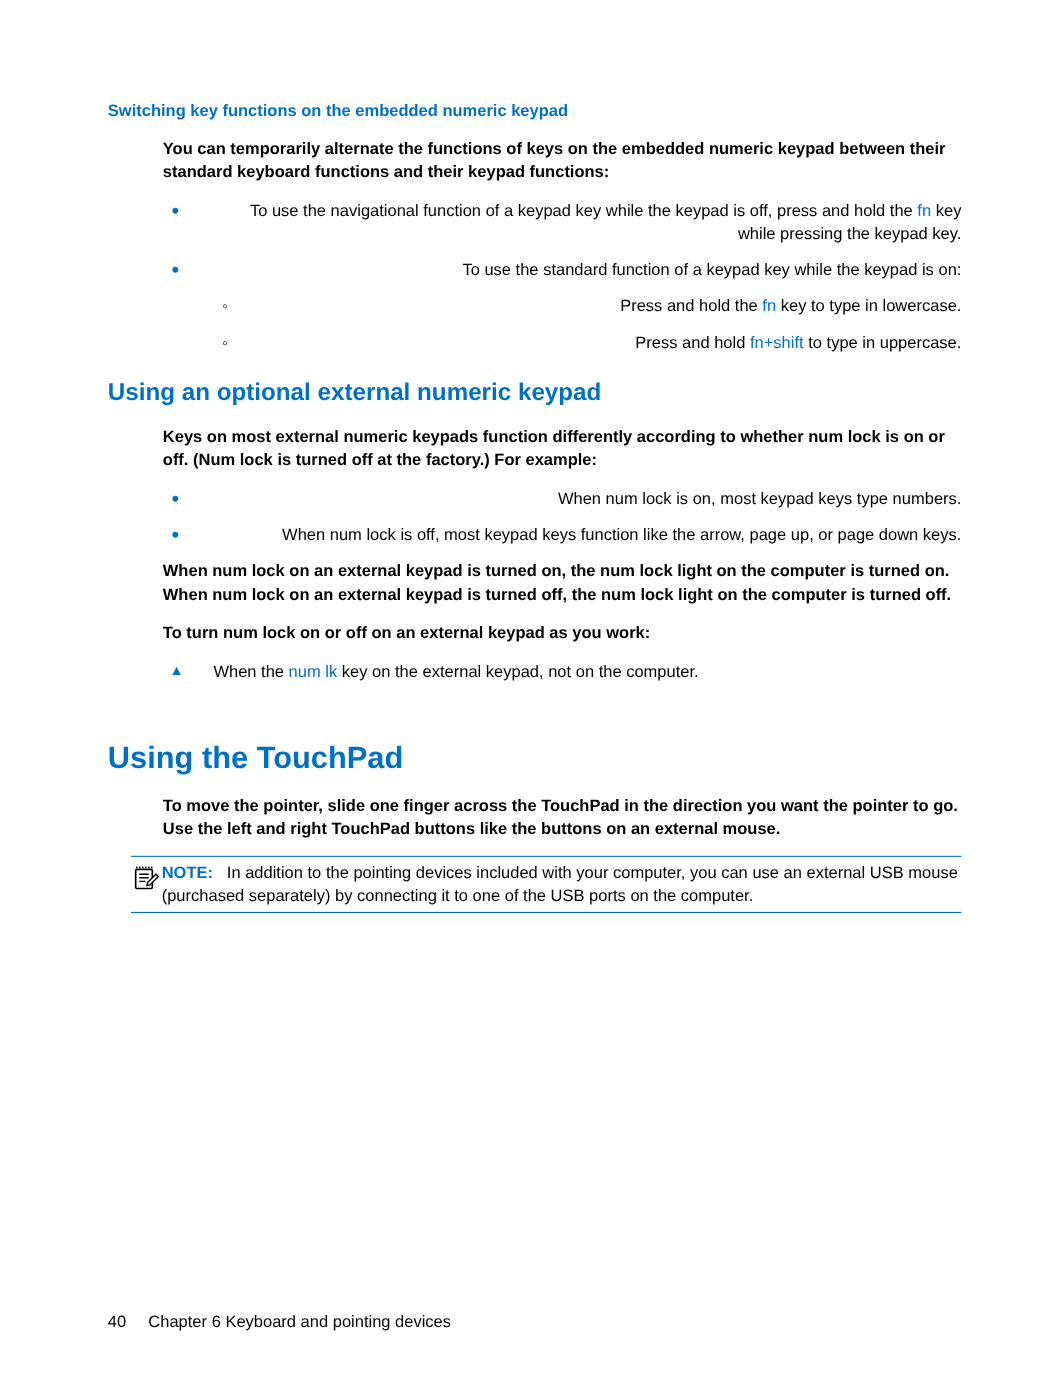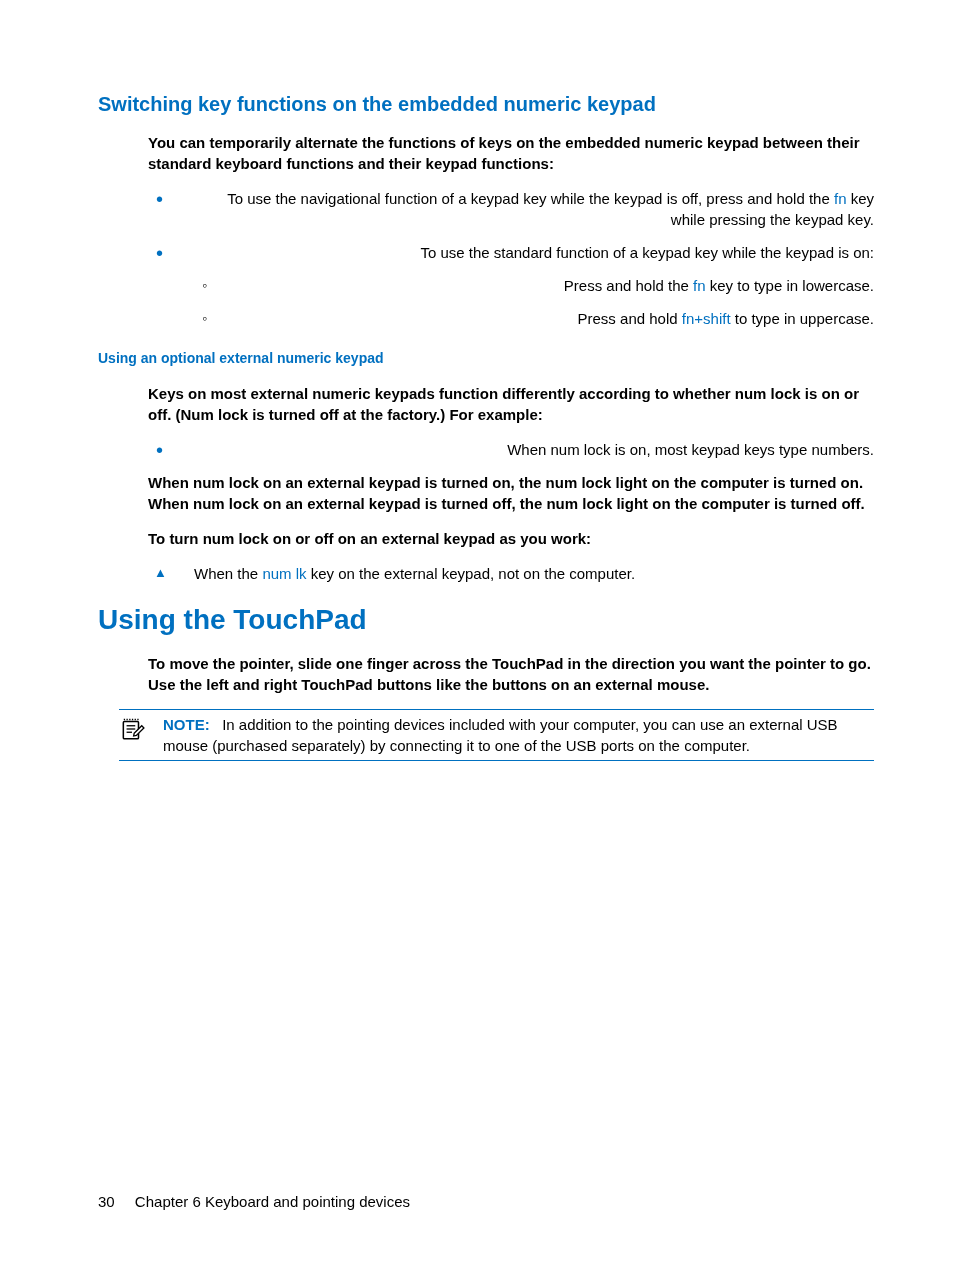--- a/index.html
+++ b/index.html
@@ -10,35 +10,35 @@
     font-family: Arial, Helvetica, sans-serif;
     font-size: 15px;
     color: #000;
     position: relative;
     padding: 90px 80px 60px 98px;
     line-height: 1.4;
   }
   .h4 {
     color: #0070c0;
     font-weight: bold;
-    font-size: 20px;
+    font-size: 15px;
     margin-bottom: 14px;
   }
   .h3 {
     color: #0070c0;
     font-weight: bold;
-    font-size: 14px;
+    font-size: 22px;
     margin-top: 20px;
     margin-bottom: 14px;
   }
   .h2 {
     color: #0070c0;
     font-weight: bold;
     font-size: 28px;
-    margin-top: 16px;
+    margin-top: 48px;
     margin-bottom: 14px;
   }
   .body-indent {
     margin-left: 50px;
     font-weight: bold;
   }
   .para {
     margin-bottom: 14px;
   }
   ul.bullets {
@@ -96,21 +96,21 @@
     left: 6px;
     top: 1px;
   }
   .note-box {
     margin-left: 21px;
     border-top: 1px solid #0070c0;
     border-bottom: 1px solid #0070c0;
     padding: 4px 0 4px 0;
     display: flex;
     align-items: flex-start;
-    gap: 18px;
+    gap: 2px;
   }
   .note-icon {
     flex: 0 0 26px;
     height: 26px;
     margin-top: 2px;
   }
   .note-text {
     flex: 1;
   }
   .note-label {
@@ -149,20 +149,21 @@
     </ul>
   </li>
 </ul>
 
 <div class="h3">Using an optional external numeric keypad</div>
 
 <div class="body-indent para">Keys on most external numeric keypads function differently according to whether num lock is on or off. (Num lock is turned off at the factory.) For example:</div>
 
 <ul class="bullets">
   <li>When num lock is on, most keypad keys type numbers.</li>
+  <li>When num lock is off, most keypad keys function like the arrow, page up, or page down keys.</li>
 </ul>
 
 <div class="body-indent para">When num lock on an external keypad is turned on, the num lock light on the computer is turned on. When num lock on an external keypad is turned off, the num lock light on the computer is turned off.</div>
 <div class="body-indent para">To turn num lock on or off on an external keypad as you work:</div>
 
 <ul class="tri-list">
   <li>
     <span>When the </span><span class="blue">num lk</span><span> key on the external keypad, not on the computer.</span>
   </li>
 </ul>
@@ -181,15 +182,15 @@
     <path d="M14 16 L21 9 L23 11 L16 18 L13.5 18.5 Z" fill="#fff" stroke="#000" stroke-width="1.2"></path>
   </svg>
   <div class="note-text">
     <span class="note-label">NOTE:</span>
     <span> &nbsp; </span>
     <span>In addition to the pointing devices included with your computer, you can use an external USB mouse (purchased separately) by connecting it to one of the USB ports on the computer.</span>
   </div>
 </div>
 
 <div class="footer">
-  <span class="pn">30</span>
+  <span class="pn">40</span>
   <span>Chapter 6   Keyboard and pointing devices</span>
 </div>
 
 </body></html>

